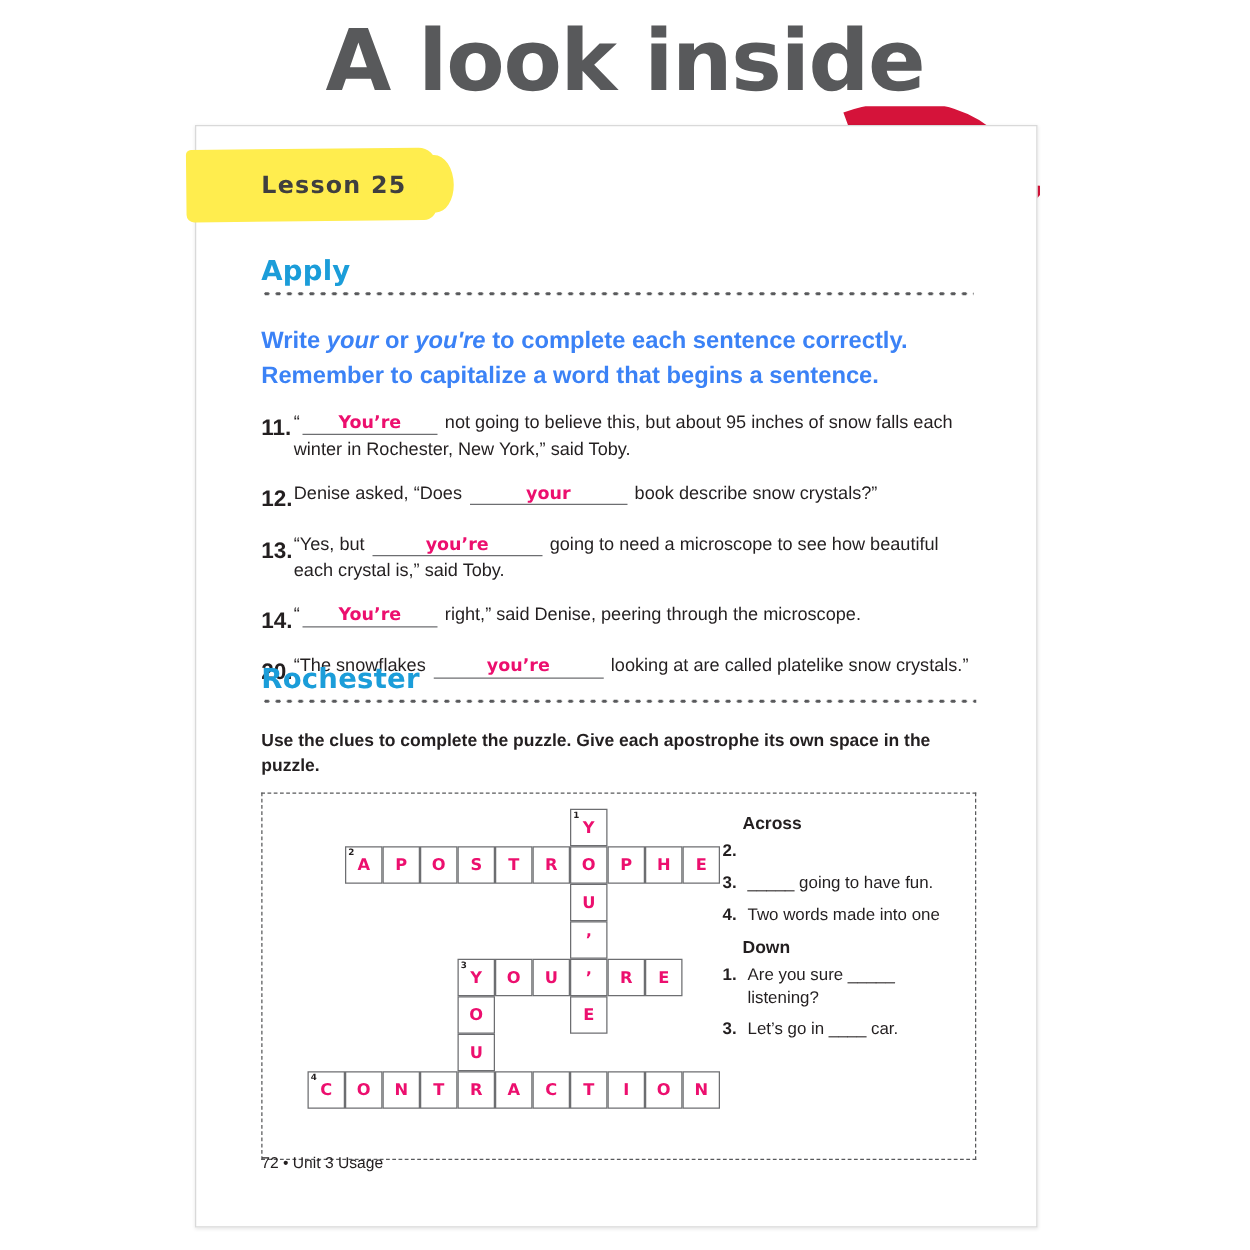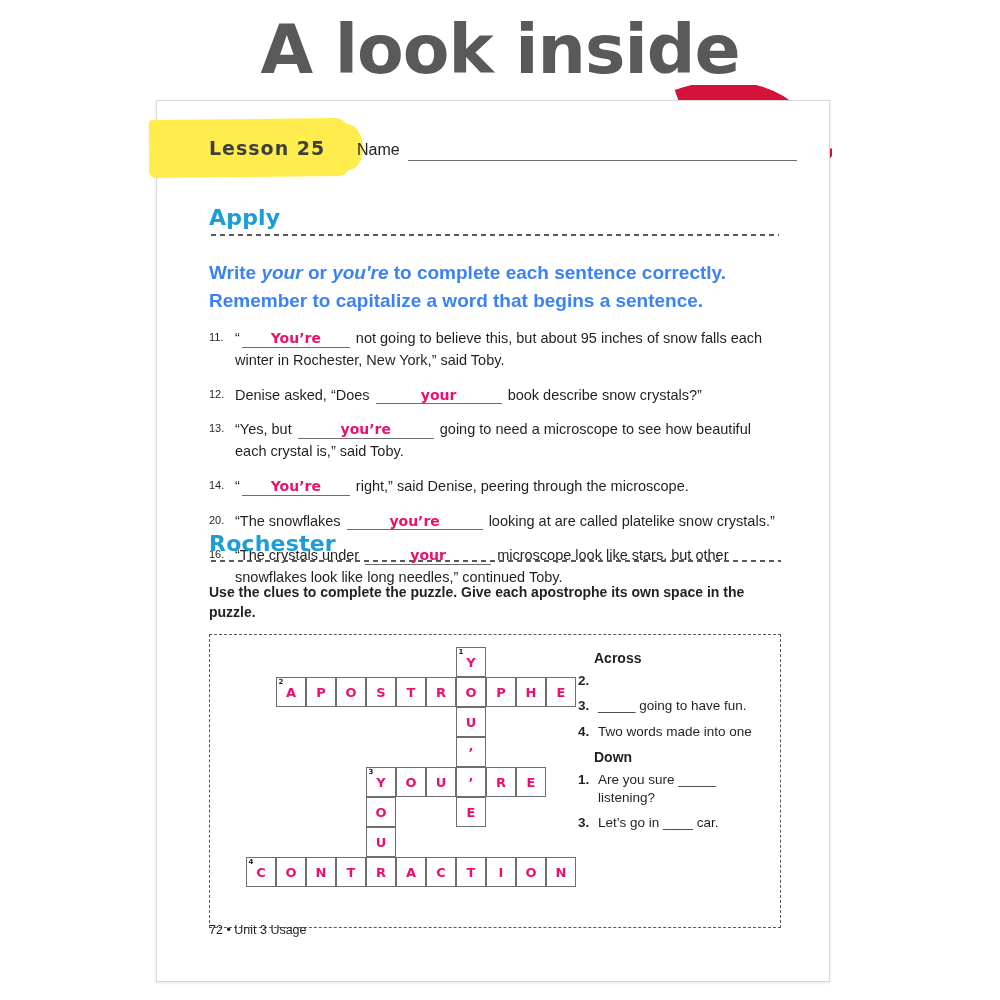--- a/index.html
+++ b/index.html
@@ -142,22 +142,22 @@
   .item {
     display: flex;
     font-size: 14.5px;
     line-height: 1.5;
     color: #231f20;
     margin-bottom: 13px;
   }
   .num {
     width: 26px;
     flex: 0 0 26px;
-    font-weight: normal;
-    font-size: 11px;
+    font-weight: bold;
+    font-size: 18px;
     padding-top: 1px;
   }
   .txt { flex: 1; }
 
   .blank {
     display: inline-block;
     position: relative;
     border-bottom: 1px solid #6d6e71;
     text-align: center;
     vertical-align: baseline;
@@ -272,24 +272,20 @@
   <svg class="arrow" viewBox="0 0 160 110">
     <path d="M6 14 C60 -6 128 10 136 62" stroke="#d5133a" stroke-width="19" fill="none" stroke-linecap="butt"></path>
     <path d="M104 60 L166 64 L128 108 Z" fill="#d5133a"></path>
   </svg>
 
   <div class="sheet">
 
     <div class="highlight"></div>
     <div class="lesson-tag">Lesson 25</div>
 
-    <div class="name-row">
-      <div class="name-label">Name</div>
-      <div class="name-line"></div>
-    </div>
 
     <div class="apply-block">
       <div class="sec-head">Apply</div>
       <div class="dots"></div>
 
       <div class="instr">
         <span>Write </span><i>your</i><span> or </span><i>you're</i><span> to complete each sentence correctly. Remember to capitalize a word that begins a sentence.</span>
       </div>
 
       <div class="items">
@@ -312,24 +308,20 @@
         <div class="item">
           <div class="num">14.</div>
           <div class="txt"><span>“</span><span class="blank b-w">You’re</span><span> right,” said Denise, peering through the microscope.</span></div>
         </div>
 
         <div class="item">
           <div class="num">20.</div>
           <div class="txt"><span>“The snowflakes </span><span class="blank b-l">you’re</span><span> looking at are called platelike snow crystals.”</span></div>
         </div>
 
-        <div class="item">
-          <div class="num">16.</div>
-          <div class="txt"><span>“The crystals under </span><span class="blank b-m">your</span><span> microscope look like stars, but other snowflakes look like long needles,” continued Toby.</span></div>
-        </div>
 
       </div>
     </div>
 
     <div class="reinforce-block">
       <div class="sec-head">Rochester</div>
       <div class="dots"></div>
       <div class="rein-instr">Use the clues to complete the puzzle. Give each apostrophe its own space in the puzzle.</div>
 
       <div class="puzzle-box">

